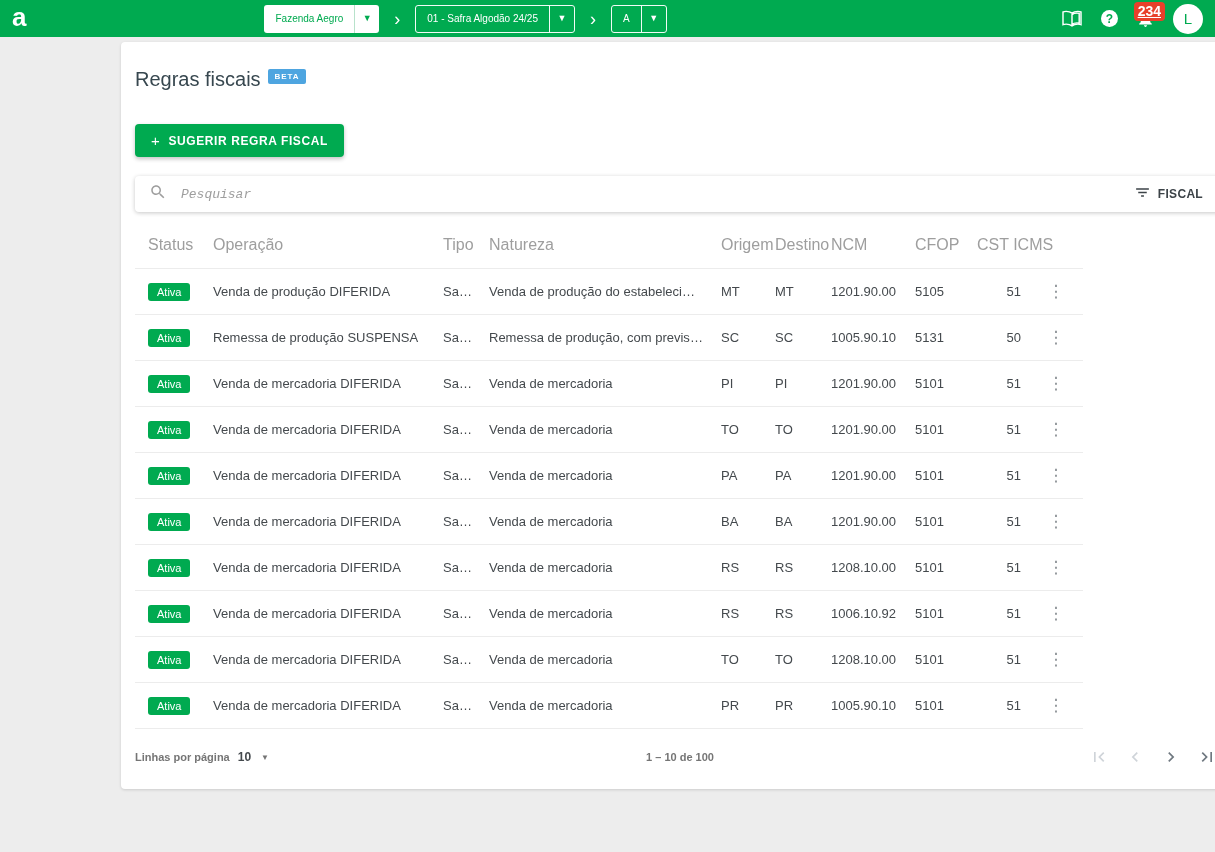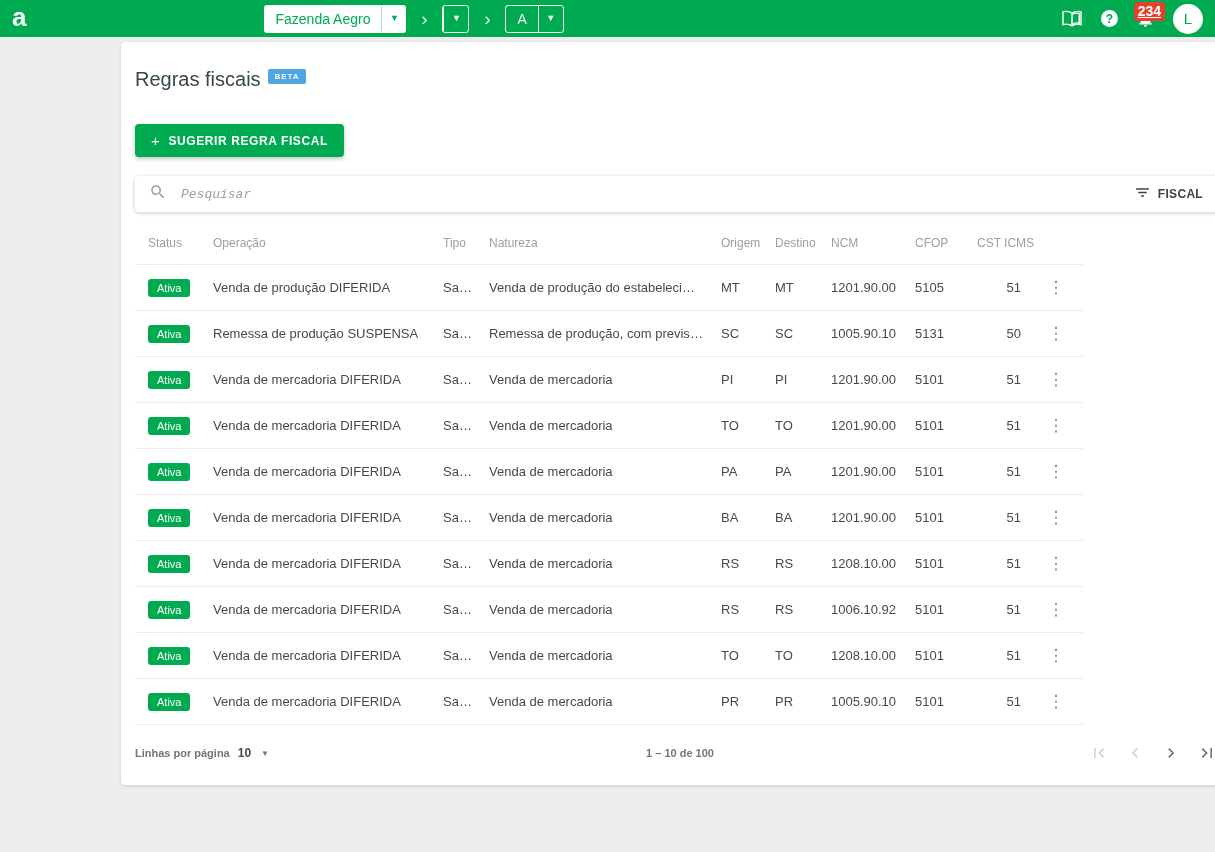--- a/index.html
+++ b/index.html
@@ -43,21 +43,21 @@
     display:flex;
     align-items:stretch;
     height:28px;
     border-radius:3px;
     cursor:pointer;
     overflow:hidden;
   }
   .crumb .label{
     display:flex;align-items:center;
     padding:0 11px;
-    font-size:14px;
+    font-size:10px;
     white-space:nowrap;
   }
   .crumb .caret-box{
     display:flex;align-items:center;justify-content:center;
     width:25px;
   }
   .crumb .caret{font-size:9px;line-height:1;}
   .crumb.solid{background:#fff;color:var(--brand-green);}
   .crumb.solid .caret-box{border-left:1px solid rgba(0,150,70,.28);}
   .crumb.outline{border:1px solid rgba(255,255,255,.95);color:#fff;}
@@ -164,21 +164,21 @@
   }
 
   
   table{
     width:948px;
     border-collapse:collapse;
     table-layout:fixed;
     margin-top:6px;
   }
   thead th{
-    font-size:12px;
+    font-size:16px;
     font-weight:normal;
     color:#9e9e9e;
     text-align:left;
     padding:18px 8px 14px 8px;
     border-bottom:1px solid #ececec;
     white-space:nowrap;
   }
   thead th:first-child{padding-left:13px;}
   tbody td{
     font-size:13px;
@@ -235,20 +235,21 @@
 
   <div class="breadcrumb">
     <div class="crumb solid">
       <span class="label">Fazenda Aegro</span>
       <span class="caret-box">
           <span class="caret">▼</span>
         </span>
     </div>
     <span class="crumb-sep">›</span>
     <div class="crumb outline">
+      <span class="label">01 - Safra Algodão 24/25</span>
       <span class="caret-box">
           <span class="caret">▼</span>
         </span>
     </div>
     <span class="crumb-sep">›</span>
     <div class="crumb outline">
       <span class="label">A</span>
       <span class="caret-box">
           <span class="caret">▼</span>
         </span>

